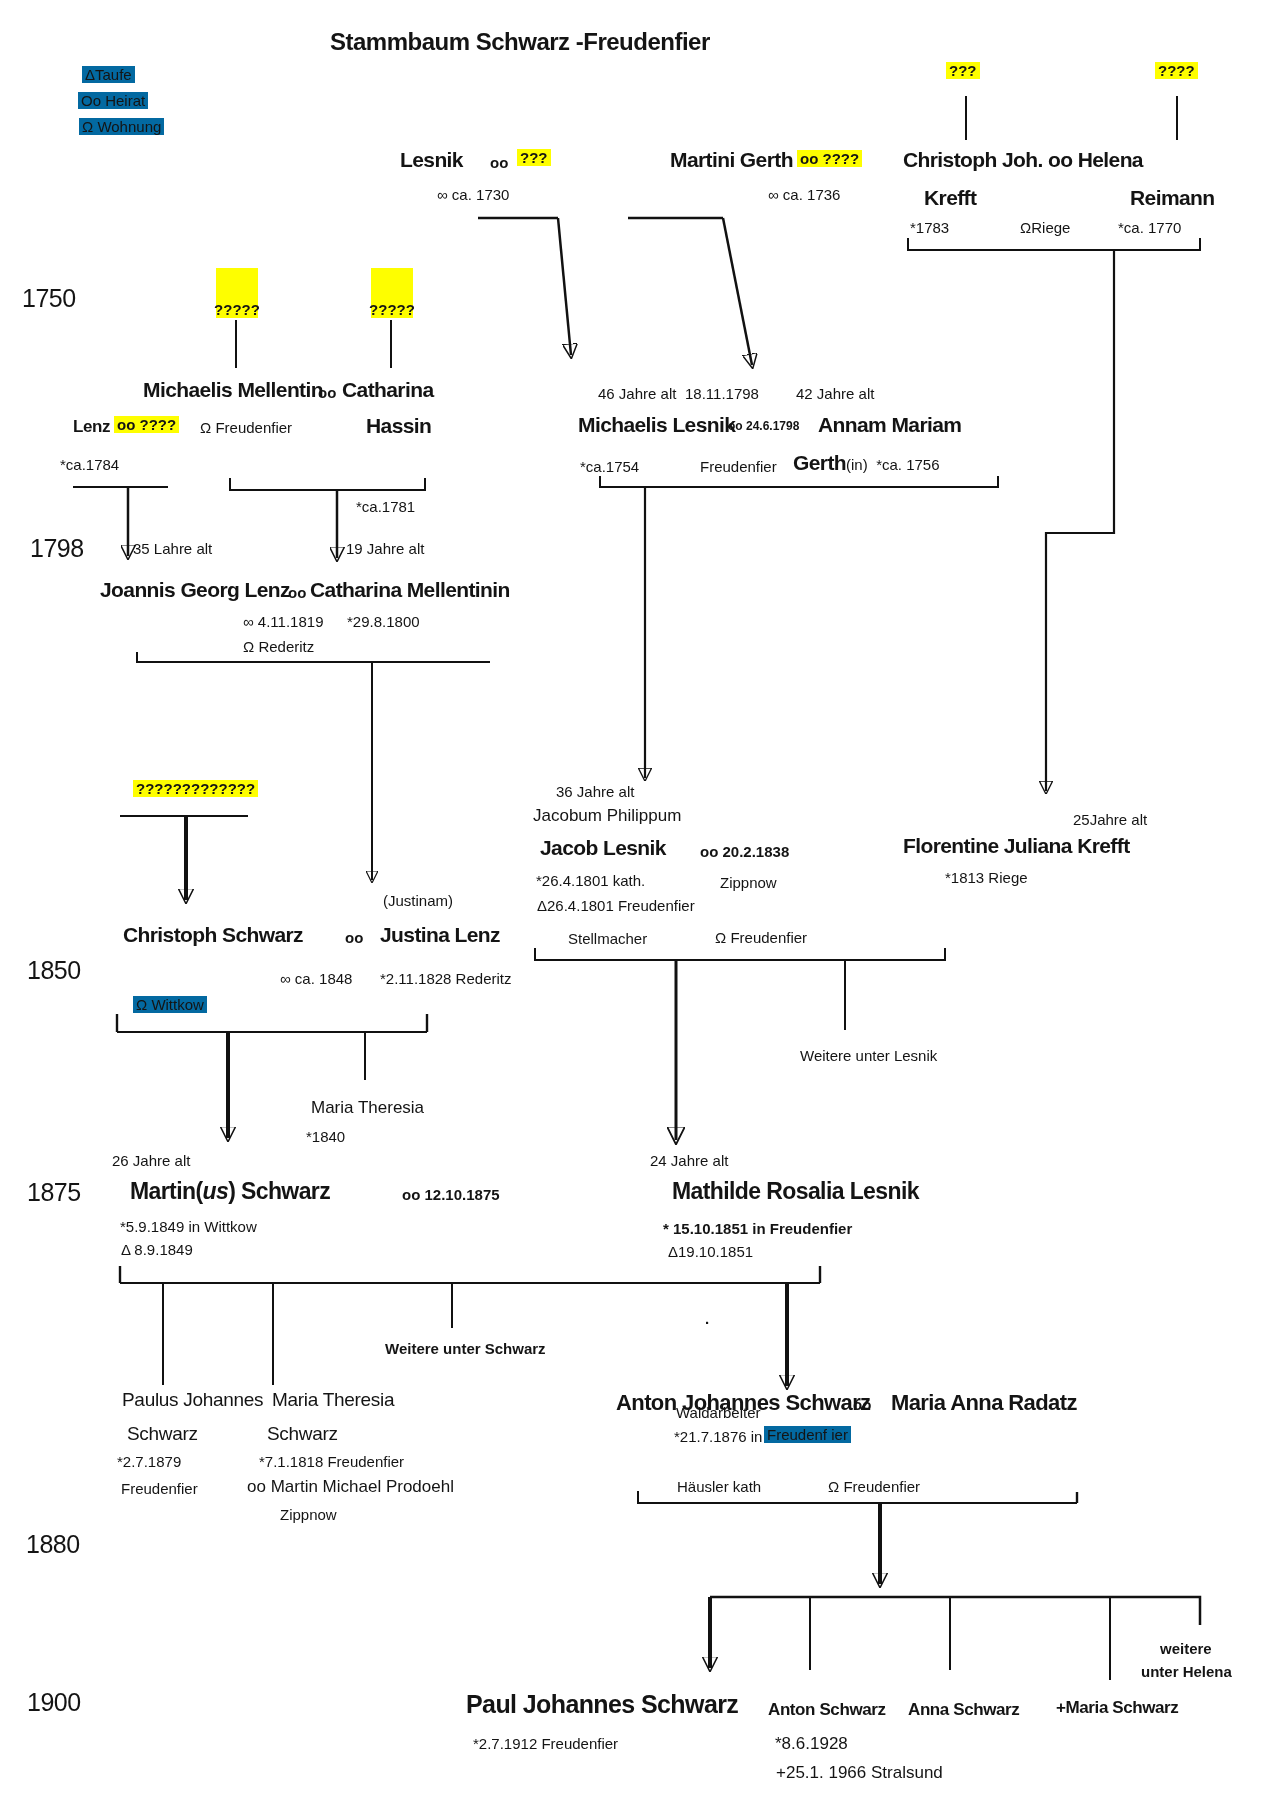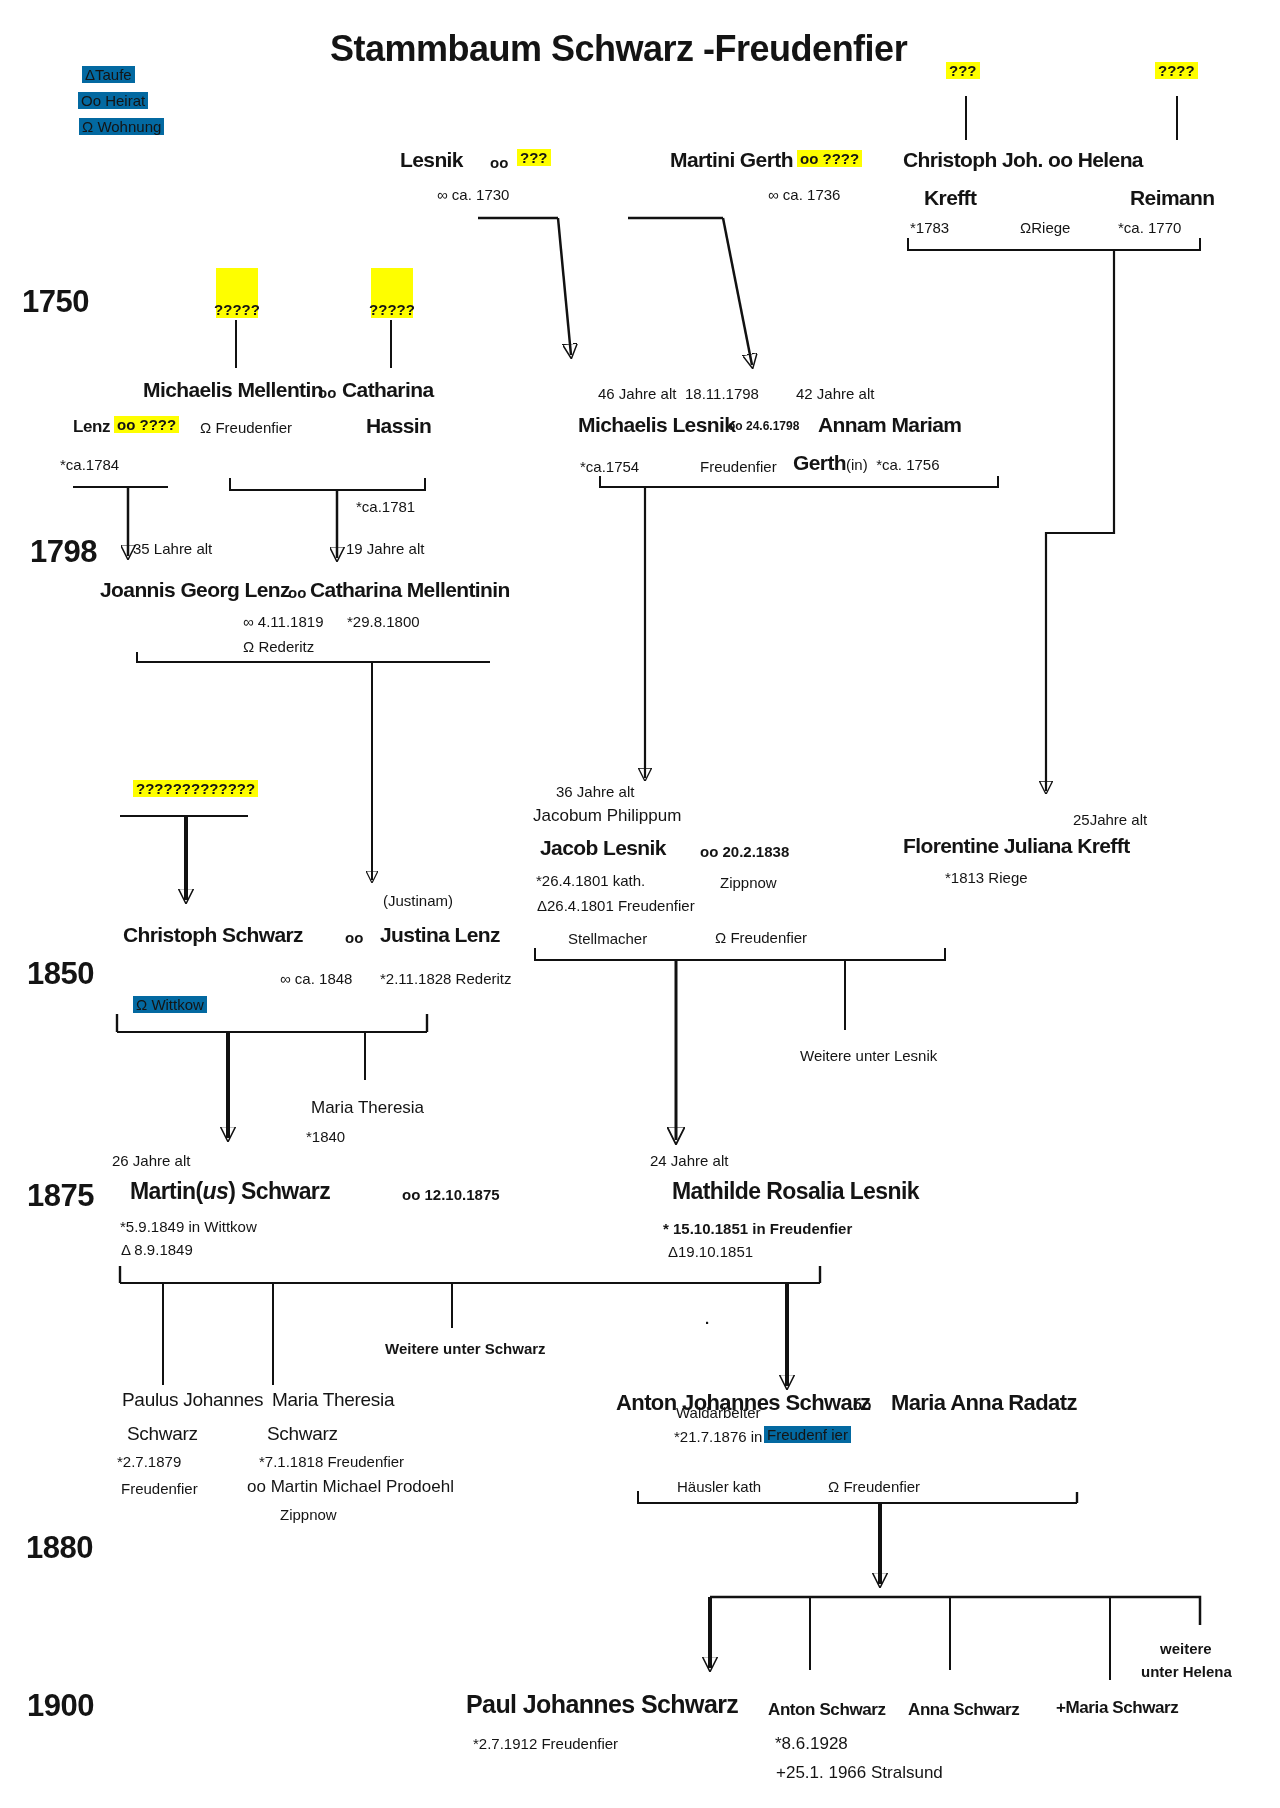--- a/index.html
+++ b/index.html
@@ -6,30 +6,30 @@
   #stage{position:relative;width:1280px;height:1808px;background:#ffffff;
          font-family:"Liberation Sans",sans-serif;color:#141414;overflow:hidden;}
   .t{position:absolute;white-space:nowrap;line-height:1.15;}
   .name{font-weight:700;font-size:21px;letter-spacing:-0.6px;}
   .name-sm{font-weight:700;font-size:17px;letter-spacing:-0.4px;}
   .name-lg{font-weight:700;font-size:25px;letter-spacing:-0.6px;}
   .sub{font-size:15px;}
   .sub17{font-size:17px;}
   .oo{font-weight:700;font-size:15px;}
   .oo-sm{font-weight:700;font-size:12px;}
-  .decade{font-weight:700;font-size:31px;letter-spacing:-0.5px;}
+  .decade{font-weight:400;font-size:25px;letter-spacing:-0.5px;}
   .child{font-size:19px;letter-spacing:-0.3px;}
   .hl-y{background:#fefe00;padding:0 3px;}
   .hl-g{background:#0369a1;padding:0 3px;}
   .qbox{position:absolute;width:42px;height:50px;background:#fefe00;display:flex;
         align-items:flex-end;justify-content:center;font-weight:700;font-size:15px;}
   .it{font-style:italic;}
   svg.lines{position:absolute;left:0;top:0;width:1280px;height:1808px;}
   svg.lines path{fill:none;stroke:#111;}
-  .title{font-weight:700;font-size:36px;letter-spacing:-0.5px;}
+  .title{font-weight:700;font-size:24px;letter-spacing:-0.5px;}
   .dot{font-size:15px;font-weight:700;}
 </style>
 </head>
 <body>
 
 <div id="stage">
 
   <svg class="lines" viewBox="0 0 1280 1808" xmlns="http://www.w3.org/2000/svg">
     <defs>
       <marker id="ah" viewBox="0 0 10 10" refX="7.5" refY="5" markerWidth="6" markerHeight="6" orient="auto-start-reverse">

